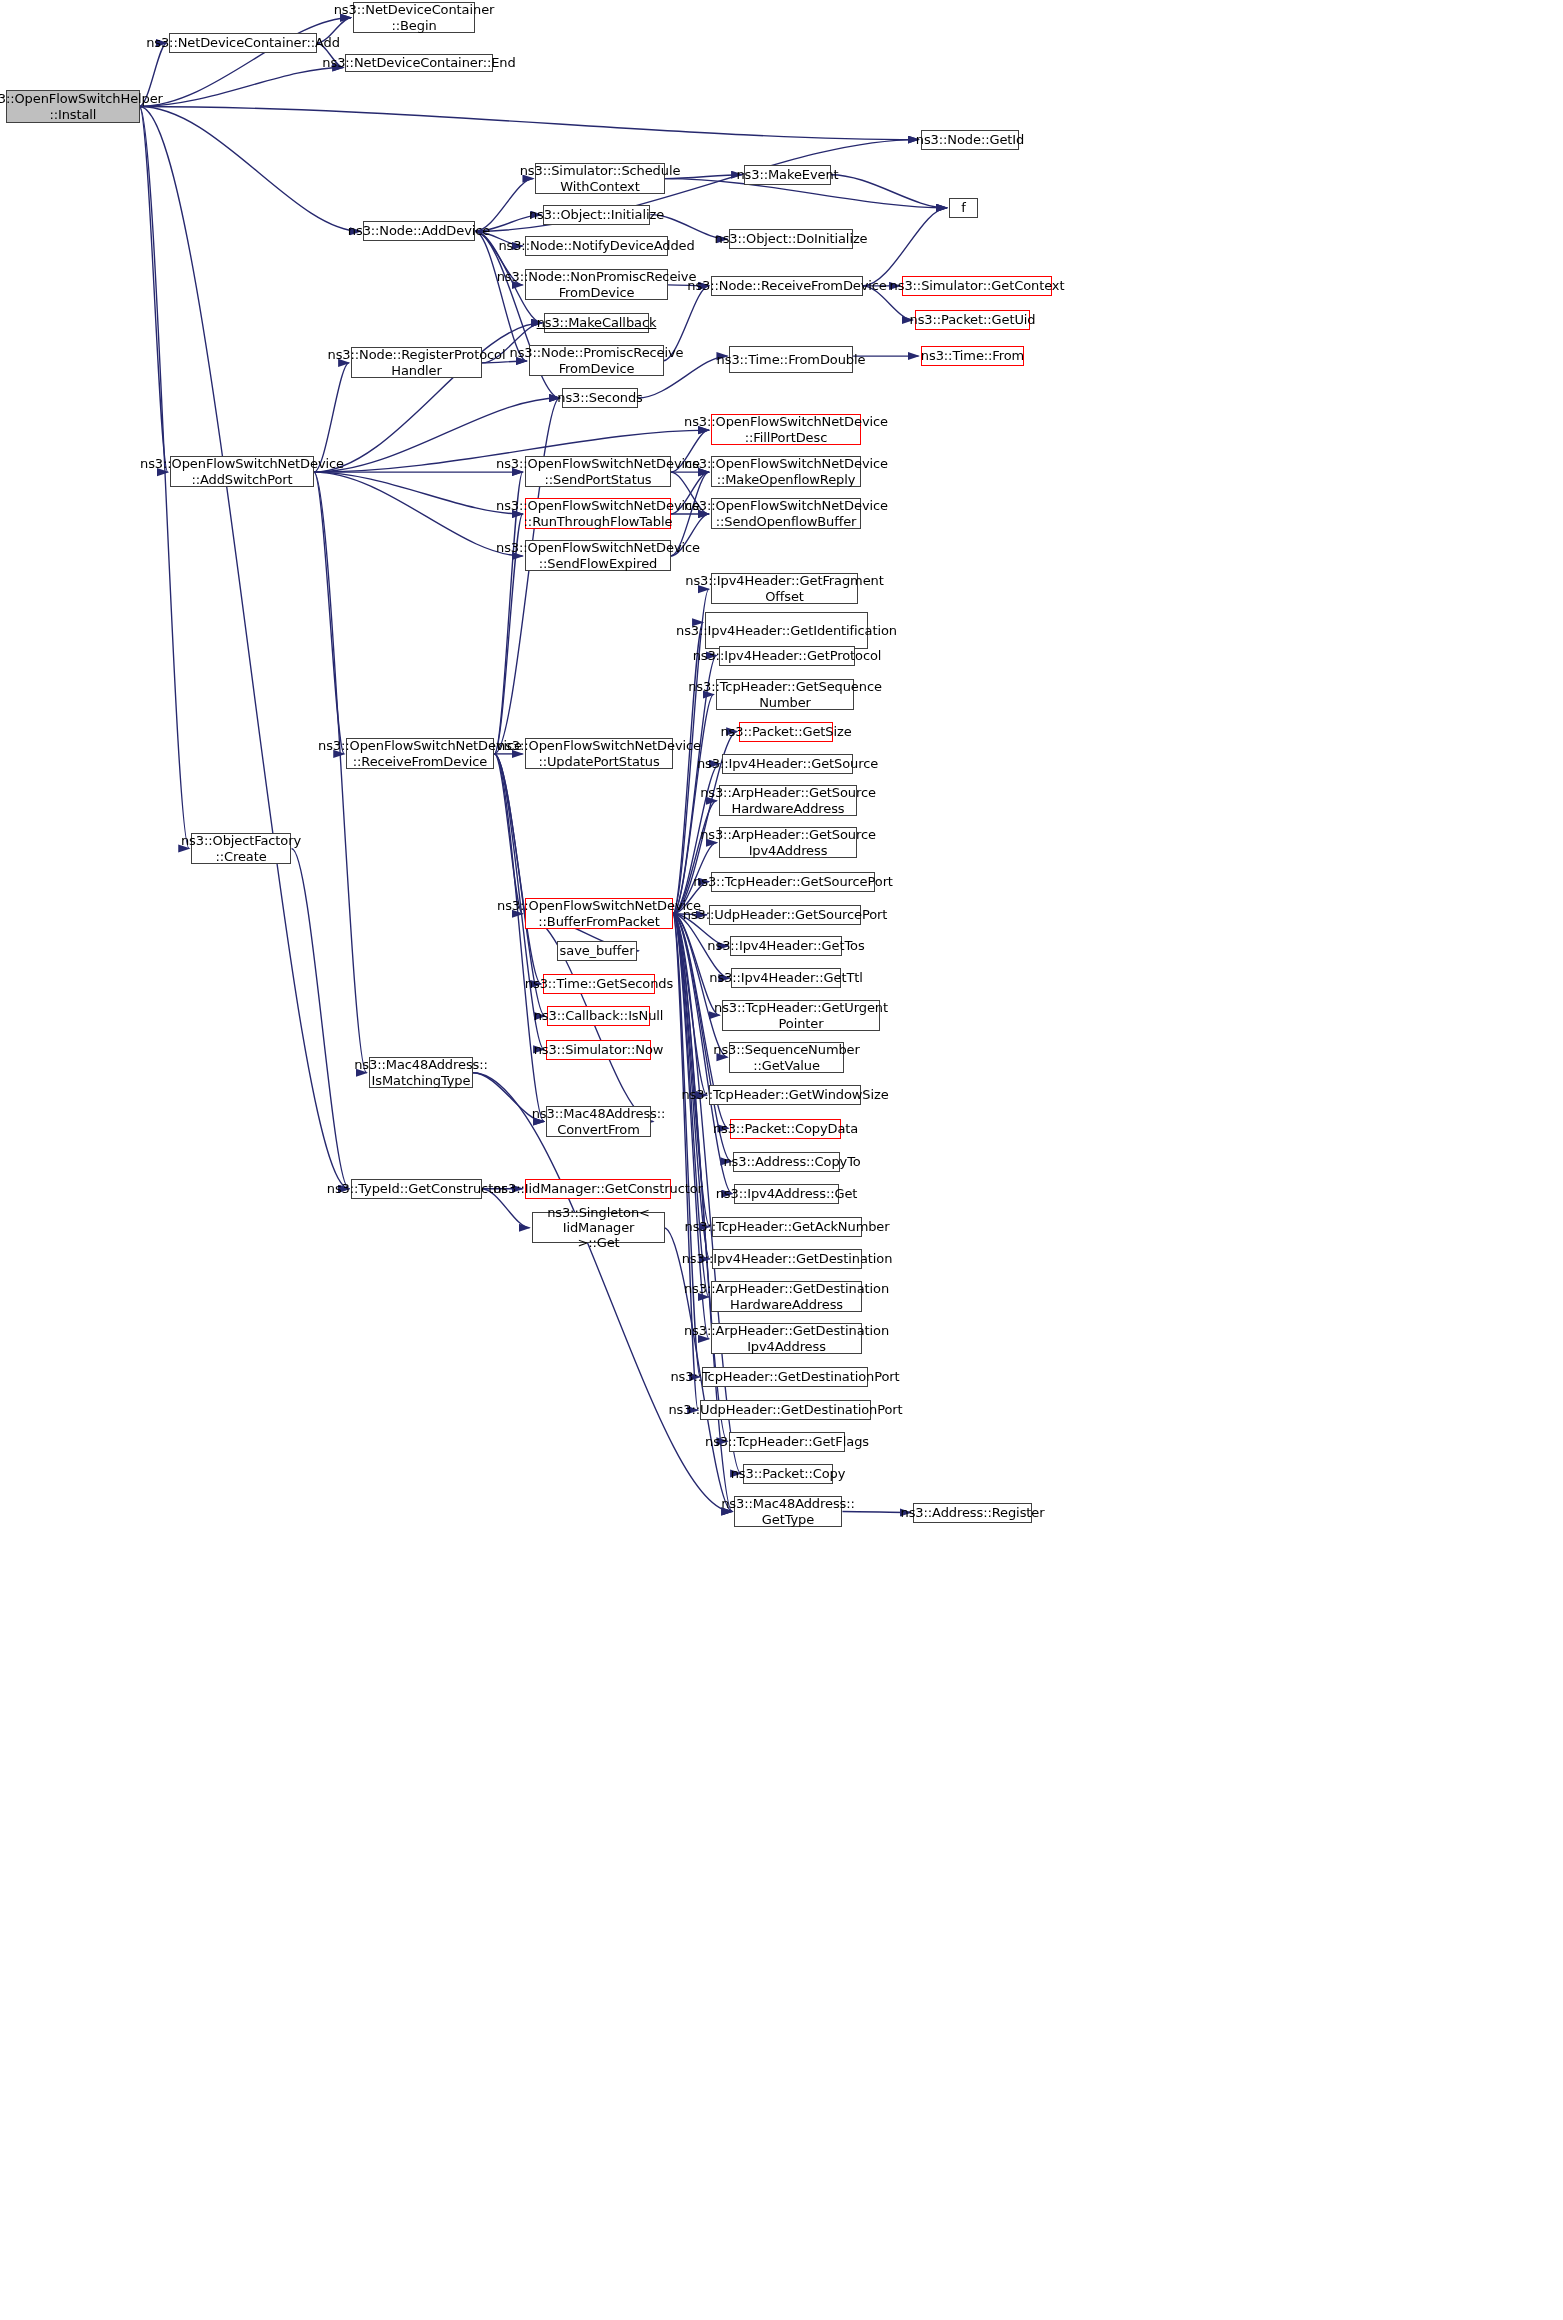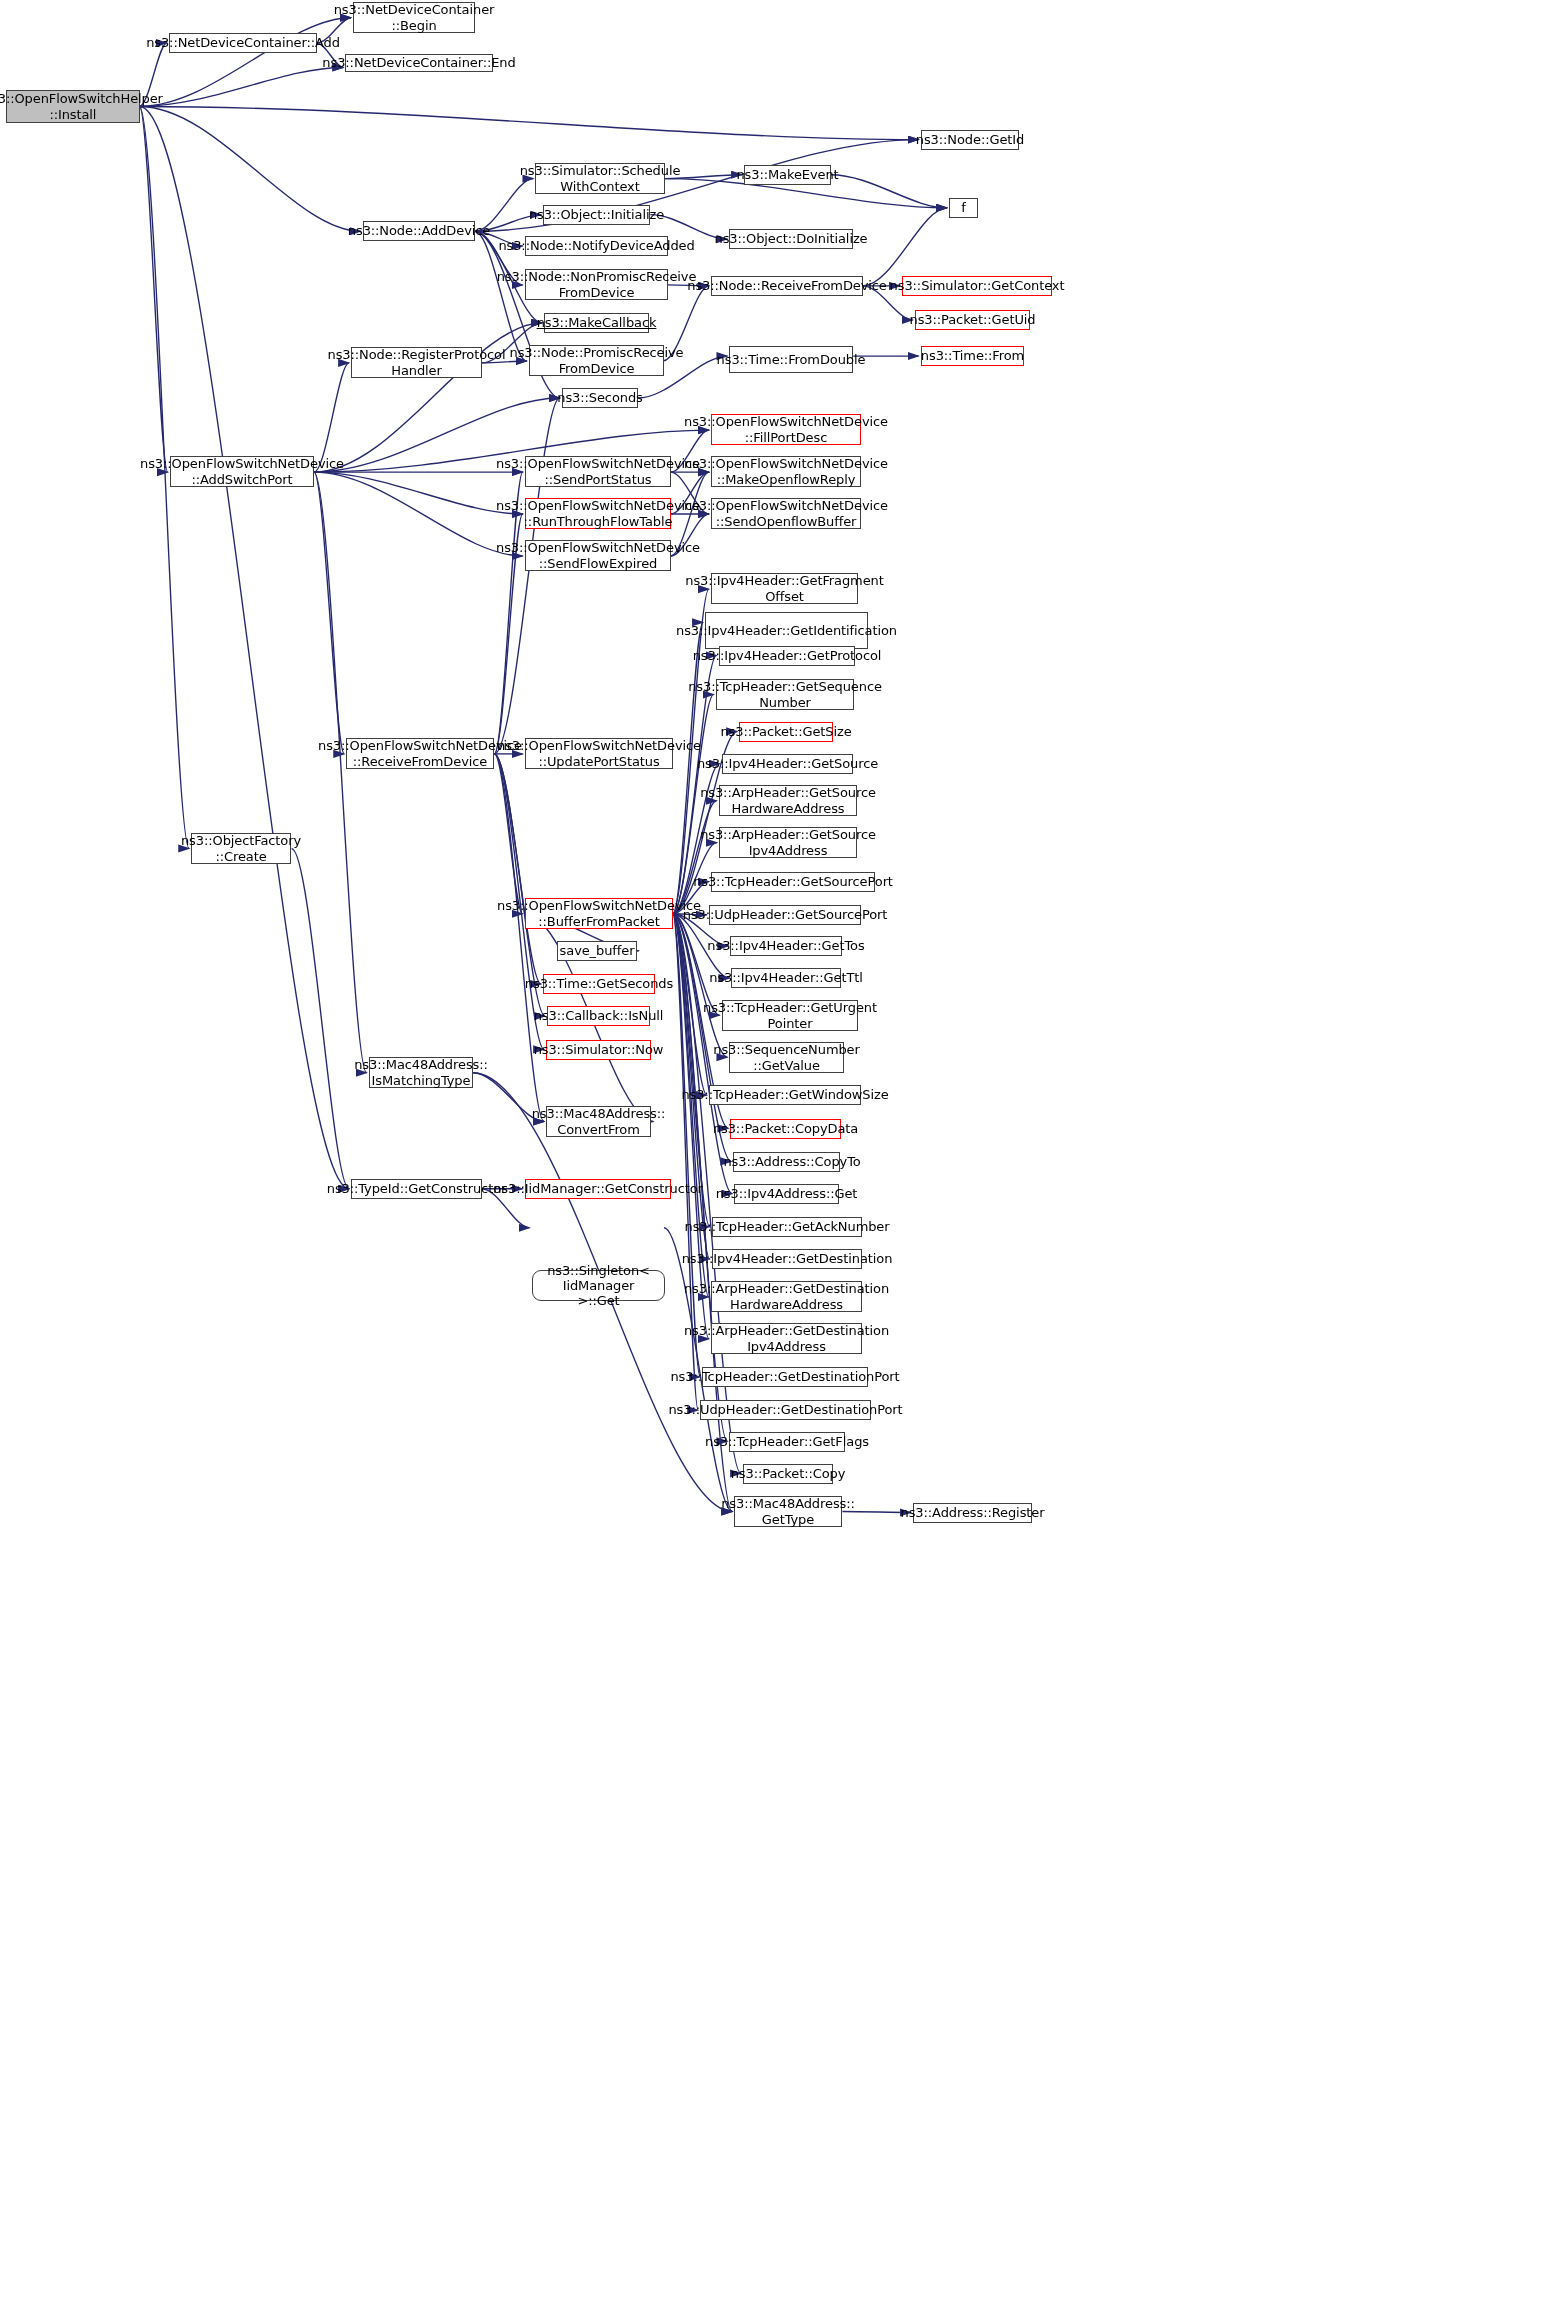--- a/index.html
+++ b/index.html
@@ -170,21 +170,21 @@
     <div class="node red" style="left: 739px; top: 722px; width: 94px; height: 19.5px;">ns3::Packet::GetSize</div>
     <div class="node" style="left: 722px; top: 754px; width: 131px; height: 19.5px;">ns3::Ipv4Header::GetSource</div>
     <div class="node" style="left: 719px; top: 785px; width: 138px; height: 31px;">ns3::ArpHeader::GetSource
 HardwareAddress</div>
     <div class="node" style="left: 719px; top: 827px; width: 138px; height: 31px;">ns3::ArpHeader::GetSource
 Ipv4Address</div>
     <div class="node" style="left: 711px; top: 872px; width: 164px; height: 19.5px;">ns3::TcpHeader::GetSourcePort</div>
     <div class="node" style="left: 709px; top: 905px; width: 152px; height: 19.5px;">ns3::UdpHeader::GetSourcePort</div>
     <div class="node" style="left: 730px; top: 936px; width: 112px; height: 19.5px;">ns3::Ipv4Header::GetTos</div>
     <div class="node" style="left: 731px; top: 968px; width: 110px; height: 19.5px;">ns3::Ipv4Header::GetTtl</div>
-    <div class="node" style="left: 722px; top: 1000px; width: 136px; height: 31px;">ns3::TcpHeader::GetUrgent
+    <div class="node" style="left: 722px; top: 1000px; width: 158px; height: 31px;">ns3::TcpHeader::GetUrgent
 Pointer</div>
     <div class="node" style="left: 729px; top: 1042px; width: 115px; height: 31px;">ns3::SequenceNumber
 ::GetValue</div>
     <div class="node" style="left: 709px; top: 1085px; width: 152px; height: 19.5px;">ns3::TcpHeader::GetWindowSize</div>
     <div class="node red" style="left: 730px; top: 1119px; width: 111px; height: 19.5px;">ns3::Packet::CopyData</div>
     <div class="node" style="left: 733px; top: 1152px; width: 107px; height: 19.5px; padding-left: 15px;">ns3::Address::CopyTo</div>
     <div class="node" style="left: 734px; top: 1184px; width: 105px; height: 19.5px;">ns3::Ipv4Address::Get</div>
     <div class="node" style="left: 712px; top: 1217px; width: 150px; height: 19.5px;">ns3::TcpHeader::GetAckNumber</div>
     <div class="node" style="left: 712px; top: 1249px; width: 150px; height: 19.5px;">ns3::Ipv4Header::GetDestination</div>
     <div class="node" style="left: 711px; top: 1281px; width: 151px; height: 31px;">ns3::ArpHeader::GetDestination
@@ -209,16 +209,16 @@
     <div class="node red" style="left: 547px; top: 1006px; width: 103px; height: 19.5px;">ns3::Callback::IsNull</div>
     <div class="node red" style="left: 546px; top: 1040px; width: 105px; height: 19.5px;">ns3::Simulator::Now</div>
     <div class="node" style="left: 369px; top: 1057px; width: 104px; height: 31px;">ns3::Mac48Address::
 IsMatchingType</div>
     <div class="node" style="left: 546px; top: 1106px; width: 105px; height: 31px;">ns3::Mac48Address::
 ConvertFrom</div>
     <div class="node" style="left: 191px; top: 833px; width: 100px; height: 31px;">ns3::ObjectFactory
 ::Create</div>
     <div class="node" style="left: 351px; top: 1179px; width: 131px; height: 19.5px;">ns3::TypeId::GetConstructor</div>
     <div class="node red" style="left: 525px; top: 1179px; width: 146px; height: 19.5px;">ns3::IidManager::GetConstructor</div>
-    <div class="node" style="left: 532px; top: 1270px; width: 133px; height: 31px; border-radius: 9px;">ns3::Singleton&lt; IidManager
+    <div class="node" style="left: 532px; top: 1212px; width: 133px; height: 31px;">ns3::Singleton&lt; IidManager
 &gt;::Get</div>
   </div>
 
 
 </body></html>

